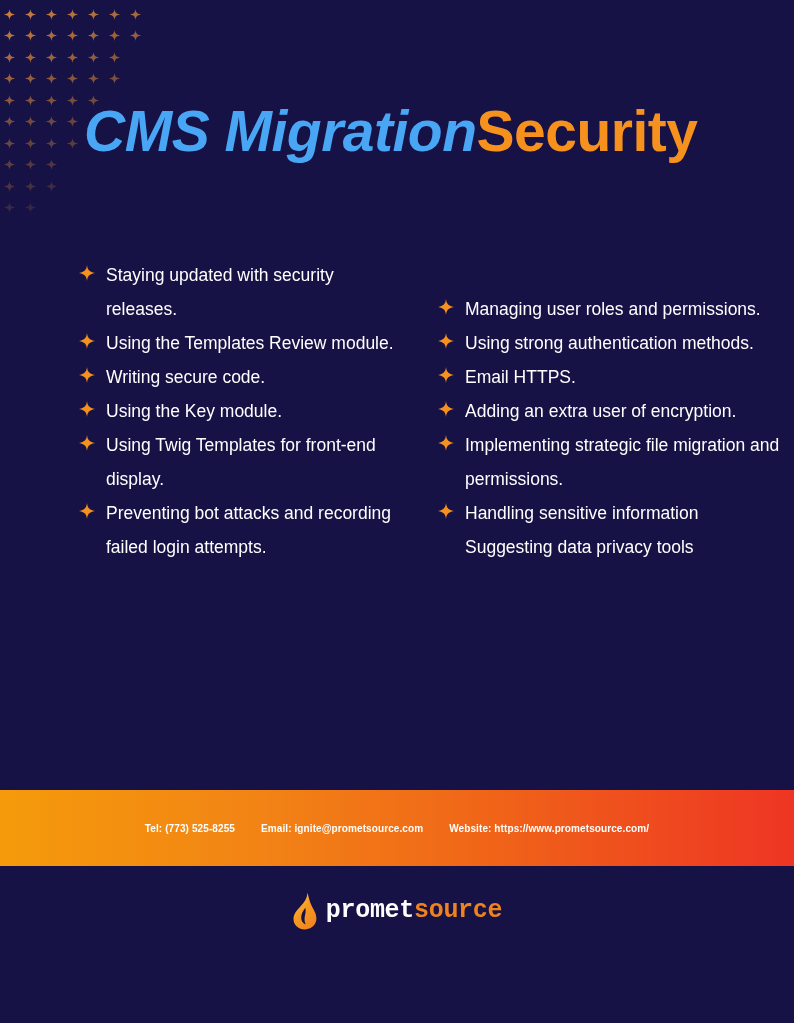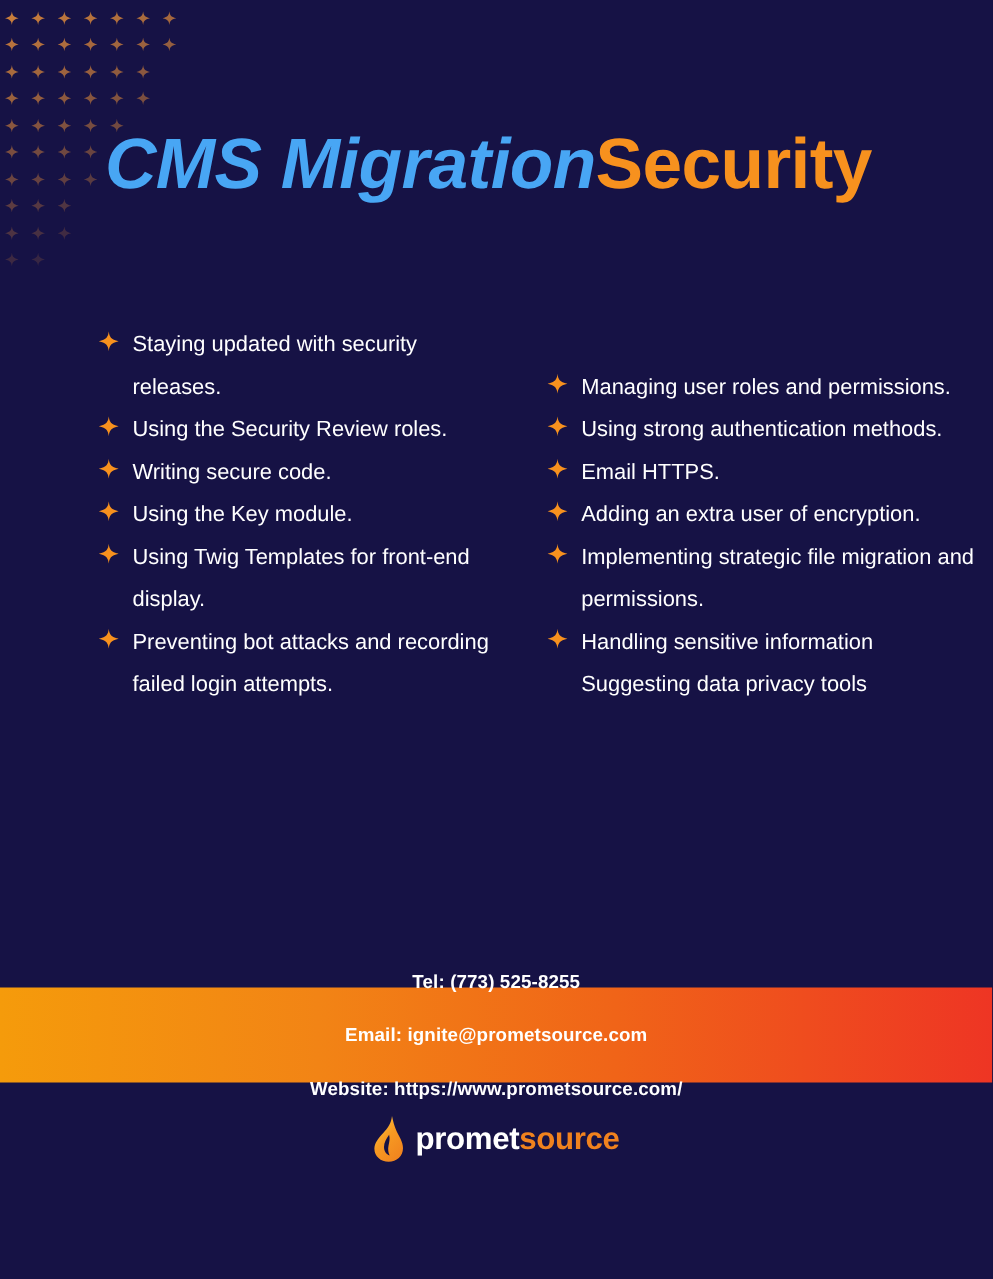--- a/index.html
+++ b/index.html
@@ -100,39 +100,39 @@
     height: 76px;
     background: linear-gradient(90deg, #F59B0B 0%, #F28415 32%, #F06418 62%, #EE3B24 88%, #EE3524 100%);
     display: flex;
     align-items: center;
     justify-content: center;
   }
   #contact-inner {
     display: flex;
     align-items: center;
     gap: 26px;
-    font-size: 15px;
+    font-size: 10px;
     font-weight: bold;
     color: #FFFFFF;
     letter-spacing: 0.1px;
     white-space: nowrap;
-    flex-direction: column;
   }
   .contact-item { color: #FFFFFF; }
 
   
   #brand-logo {
     position: absolute;
     left: 0;
     top: 892px;
     width: 794px;
     display: flex;
     align-items: center;
     justify-content: center;
     gap: 7px;
+    font-family: Liberation Mono, monospace;
   }
   #flame-icon { width: 27px; height: 38px; display:block; }
   #flame-icon svg { display:block; width:100%; height:100%; }
   #brand-wordmark {
     font-size: 25px;
     font-weight: bold;
     letter-spacing: -0.3px;
     line-height: 38px;
   }
   #brand-wordmark .brand-a { color: #FFFFFF; }
@@ -394,21 +394,21 @@
             </svg>
           </span>
           <span class="item-text">Staying updated with security releases.</span>
         </div>
         <div class="list-item">
           <span class="bullet-icon">
             <svg viewBox="0 0 16 16" xmlns="http://www.w3.org/2000/svg">
               <path d="M8 0 C8.55 4.4 9.55 6.6 16 8 C9.55 9.4 8.55 11.6 8 16 C7.45 11.6 6.45 9.4 0 8 C6.45 6.6 7.45 4.4 8 0 Z" fill="#F7911E" fill-opacity="1"></path>
             </svg>
           </span>
-          <span class="item-text">Using the Security Review roles.</span>
+          <span class="item-text">Using the Templates Review module.</span>
         </div>
         <div class="list-item">
           <span class="bullet-icon">
             <svg viewBox="0 0 16 16" xmlns="http://www.w3.org/2000/svg">
               <path d="M8 0 C8.55 4.4 9.55 6.6 16 8 C9.55 9.4 8.55 11.6 8 16 C7.45 11.6 6.45 9.4 0 8 C6.45 6.6 7.45 4.4 8 0 Z" fill="#F7911E" fill-opacity="1"></path>
             </svg>
           </span>
           <span class="item-text">Writing secure code.</span>
         </div>
         <div class="list-item">

